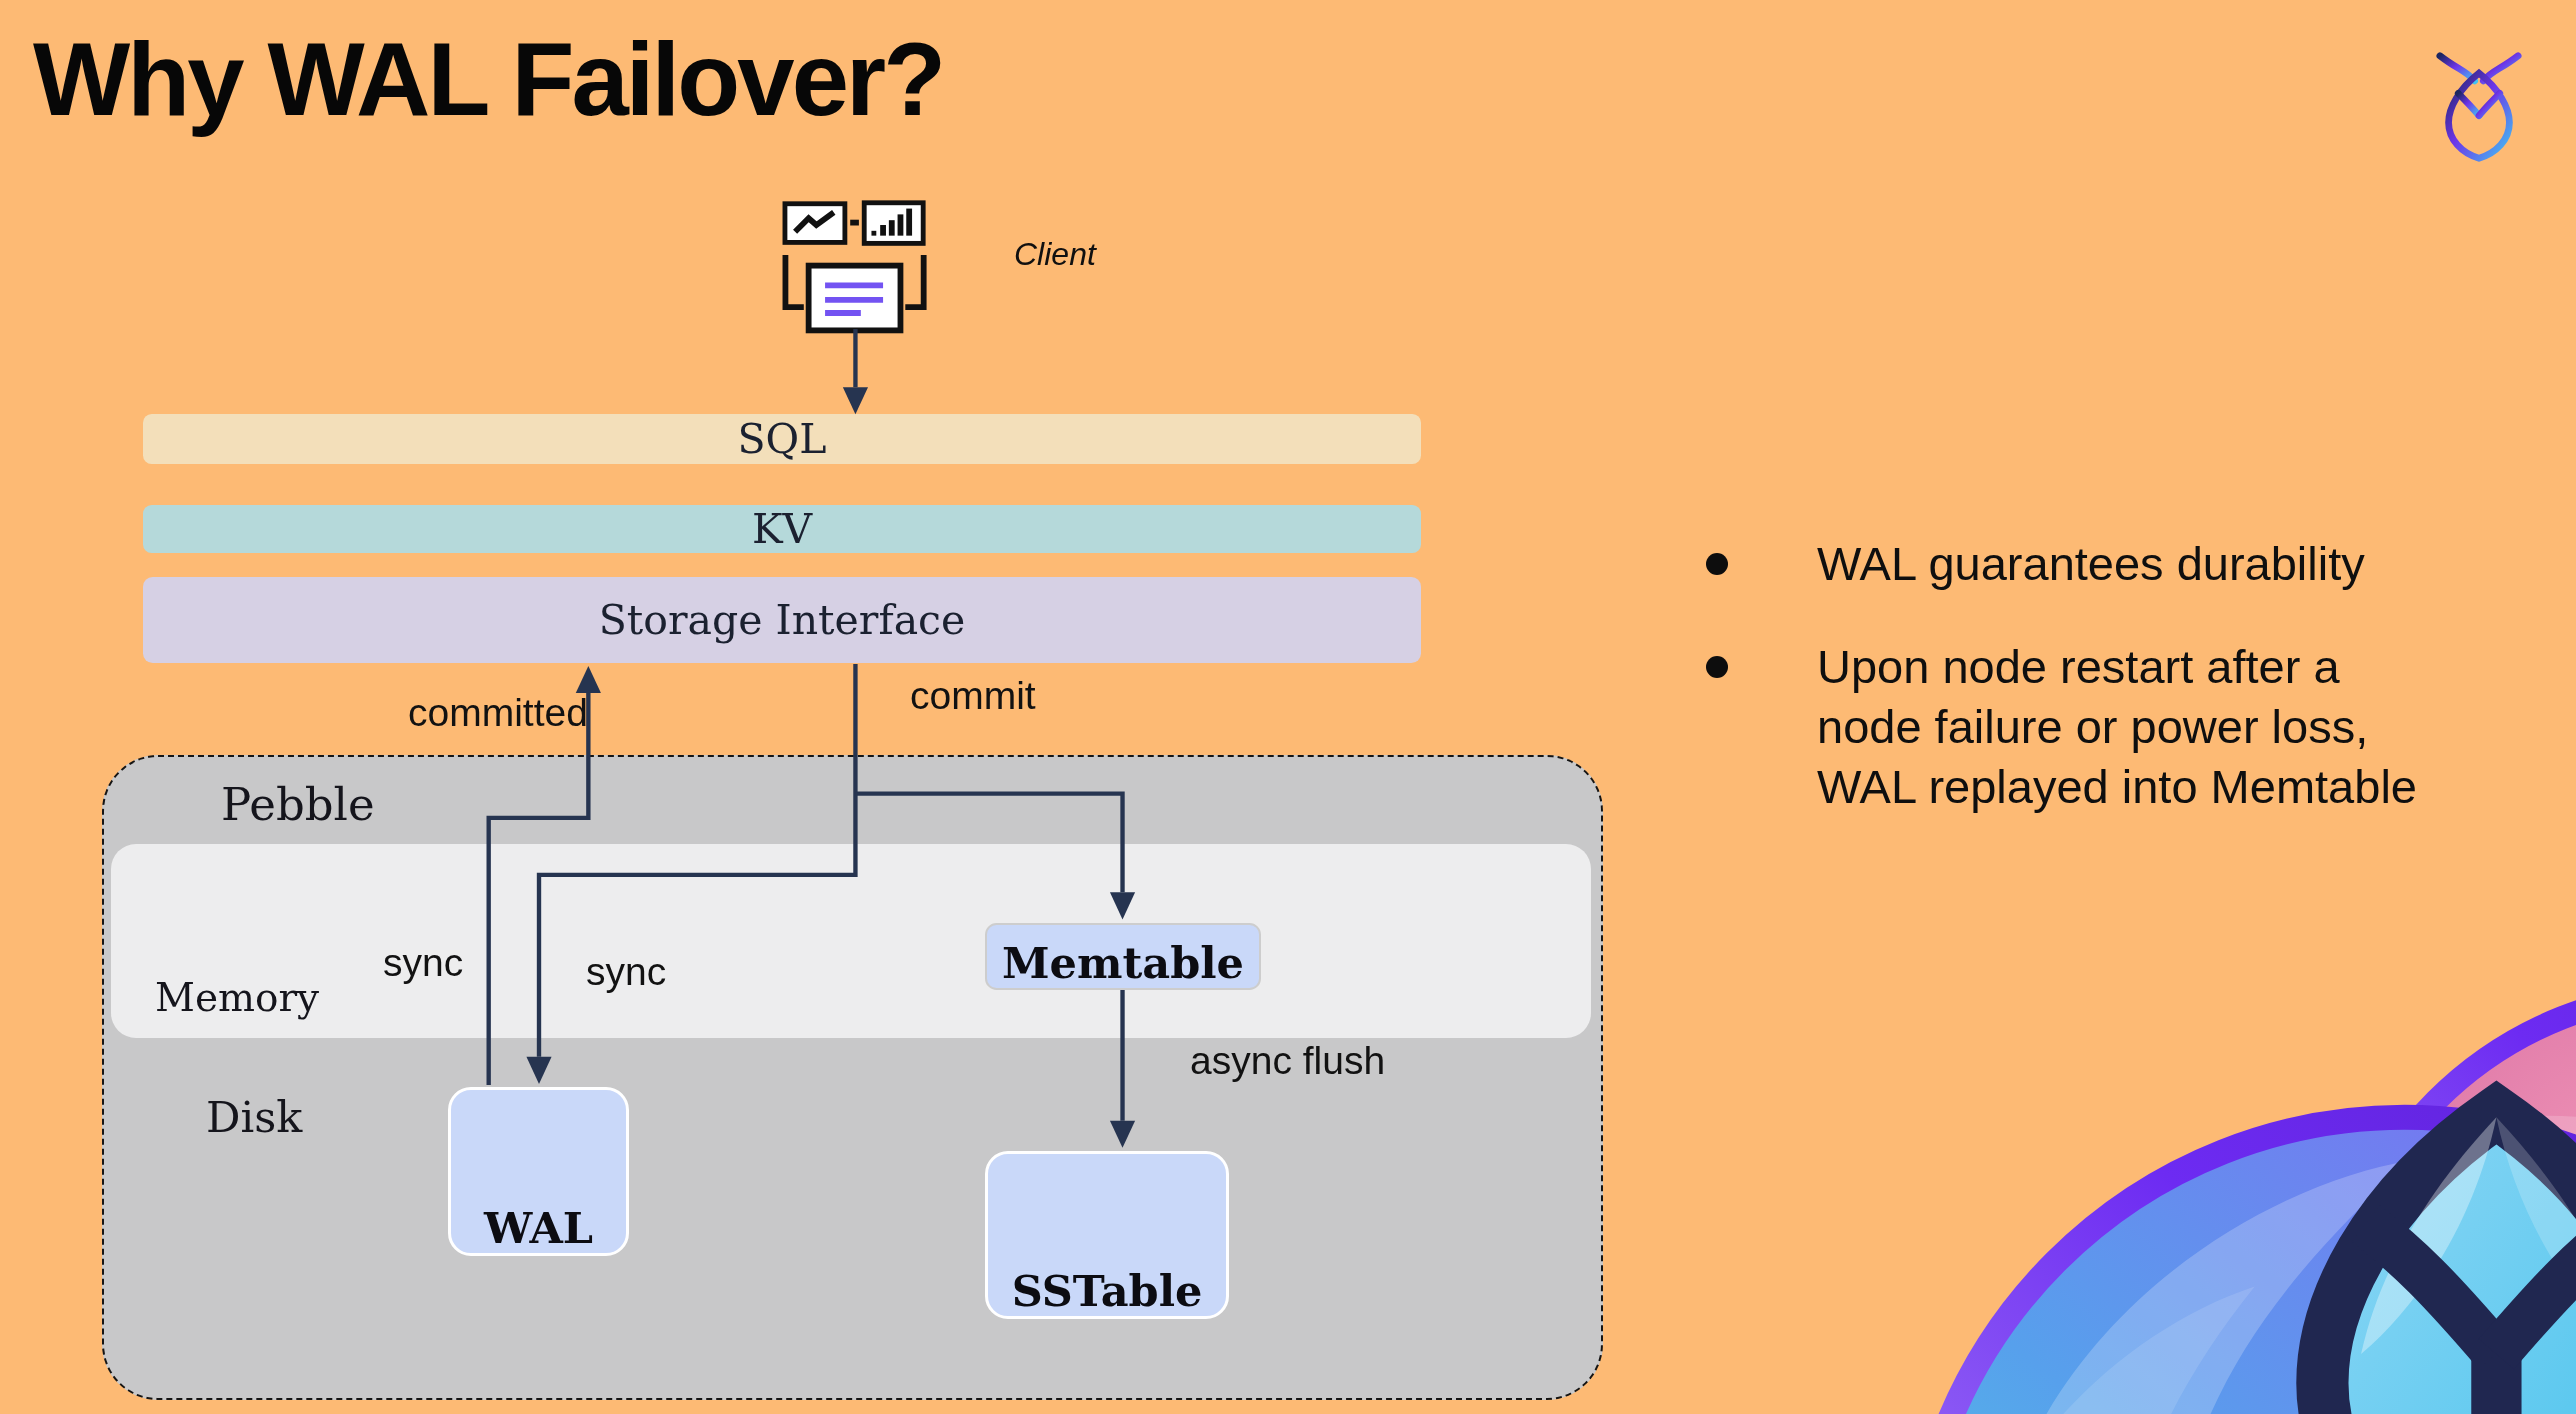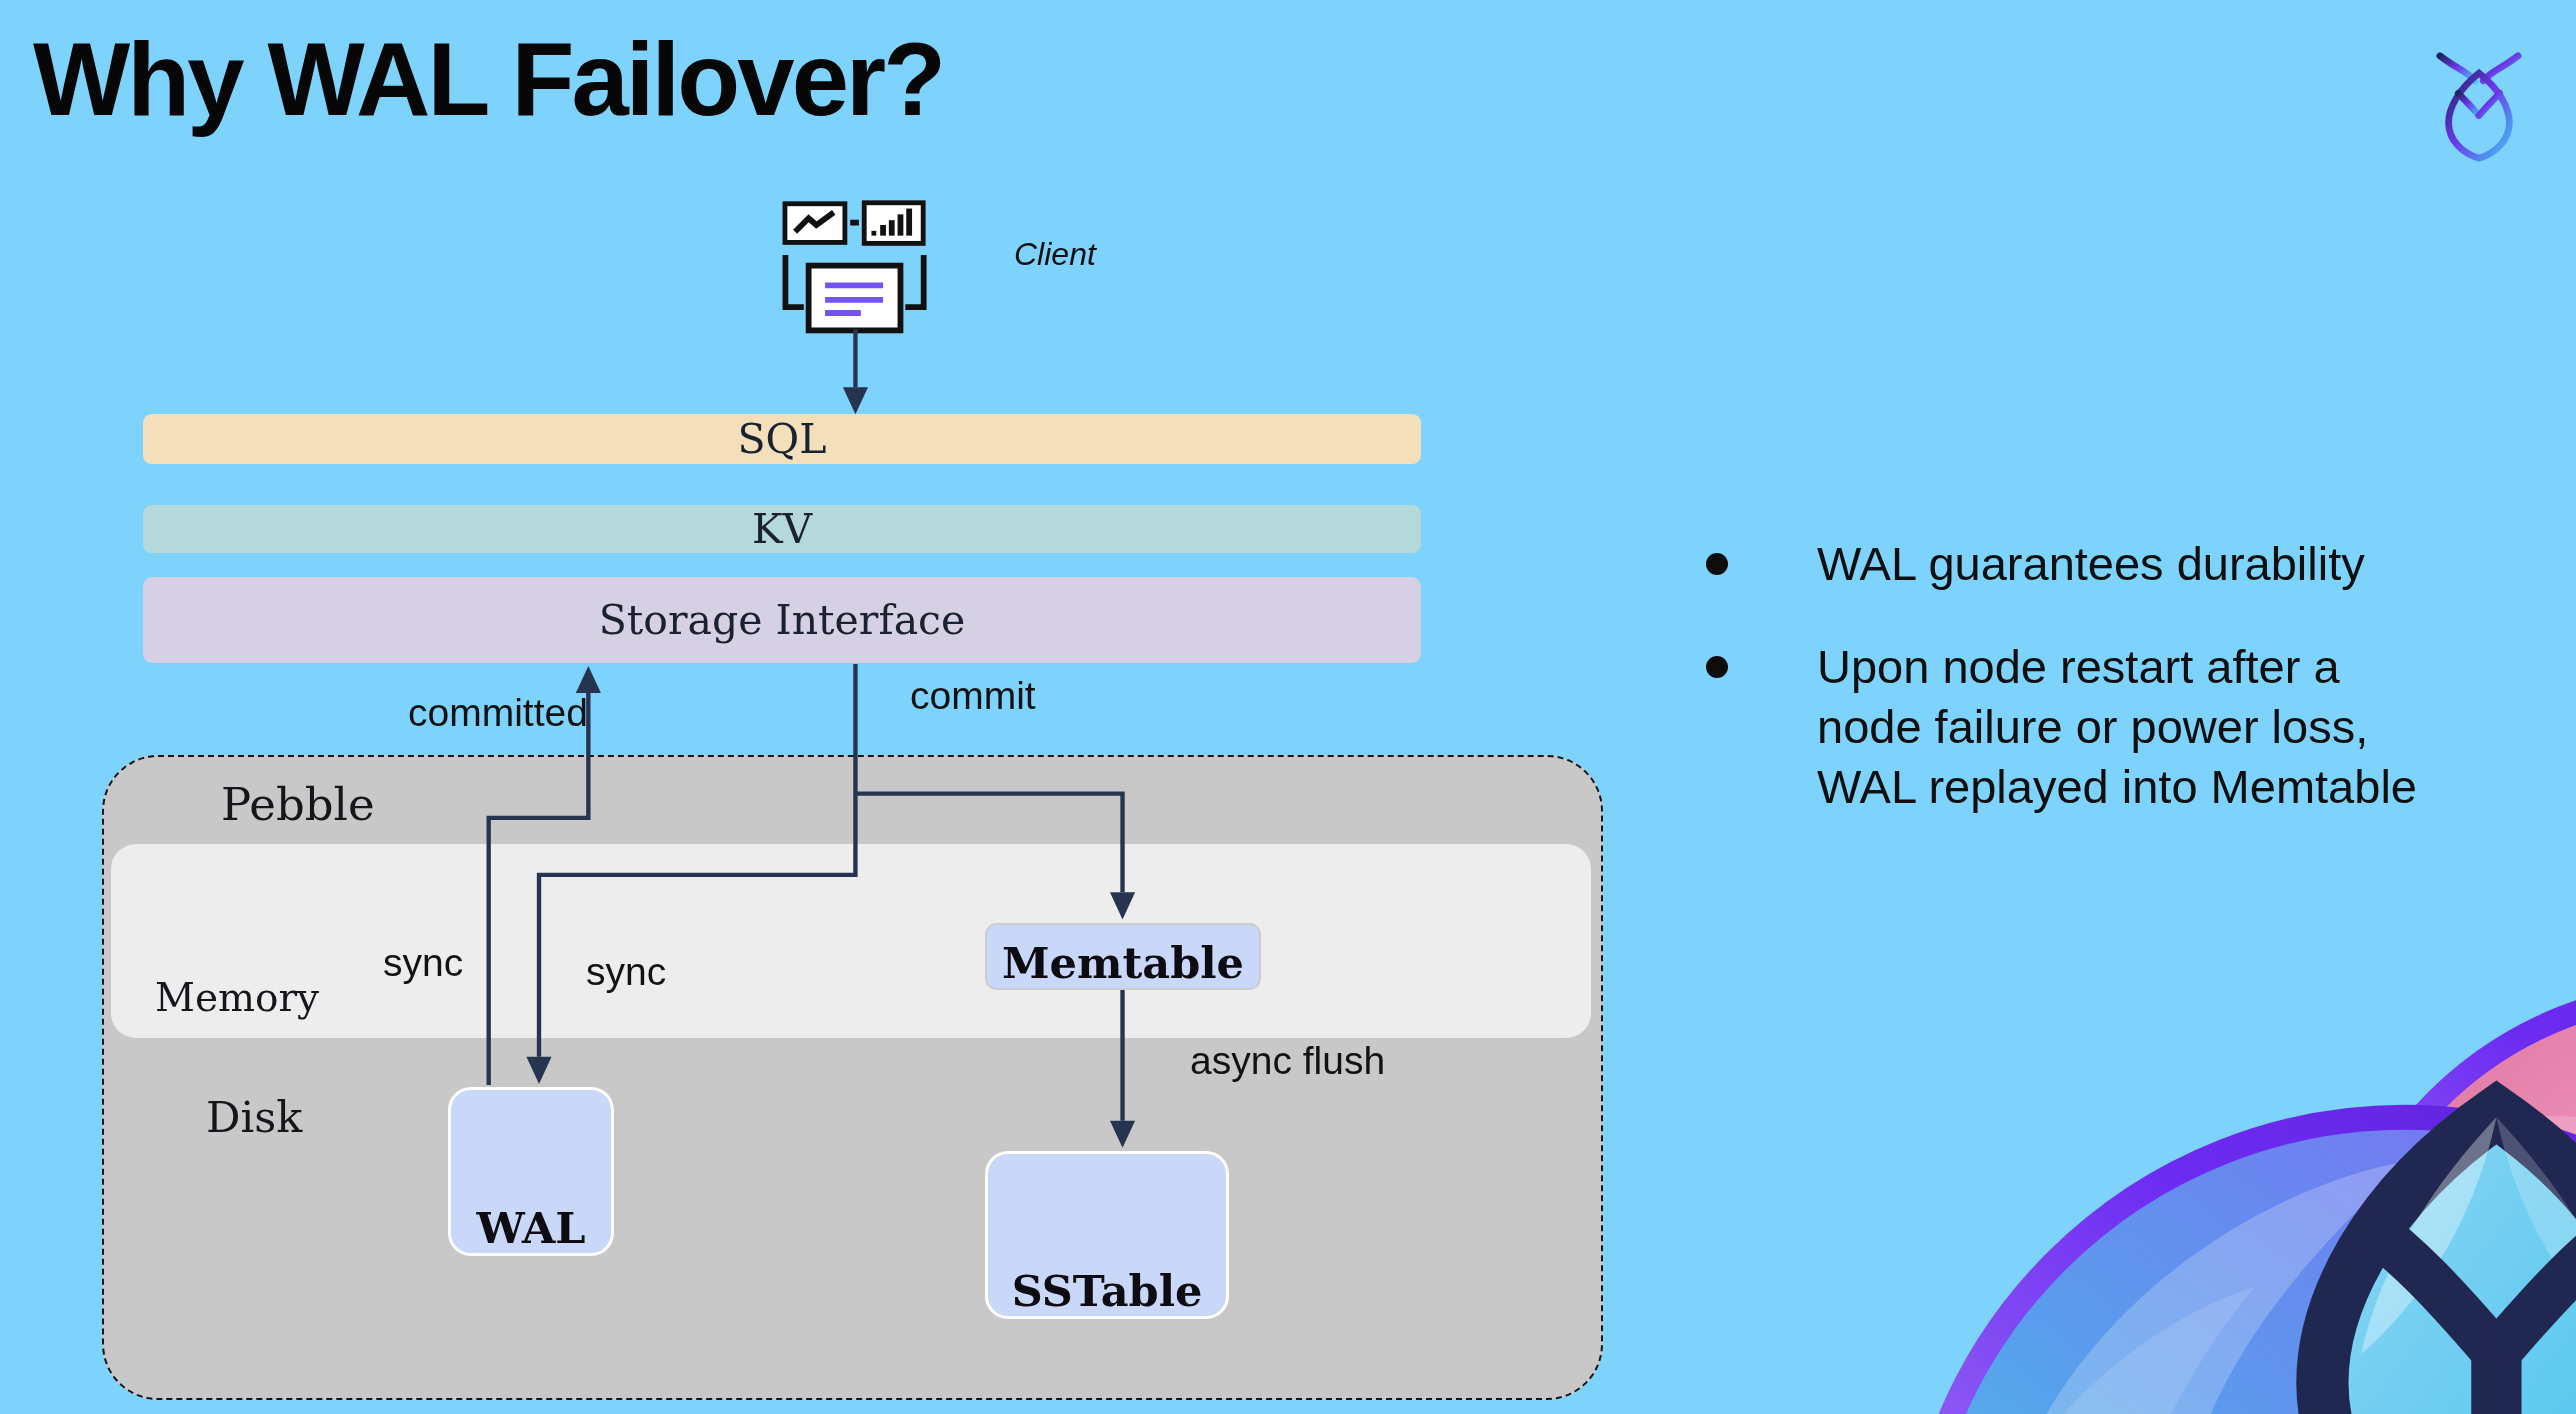--- a/index.html
+++ b/index.html
@@ -1,16 +1,16 @@
 <!DOCTYPE html>
 <html><head>
 <meta charset="utf-8">
 <style>
   html,body{margin:0;padding:0;background:#fff;}
-  .slide{position:relative;width:2576px;height:1415px;background:#7dd3fc;overflow:hidden;
+  .slide{position:relative;width:2576px;height:1415px;background:#fdba74;overflow:hidden;
          font-family:"Liberation Sans",sans-serif;color:#111;}
   .abs{position:absolute;}
   
   .title{left:33px;top:21px;font-size:103px;font-weight:700;letter-spacing:-2.9px;color:#070707;
          font-family:"Liberation Sans",sans-serif;}
   
   .bar{left:143px;width:1278px;display:flex;align-items:center;justify-content:center;
        font-family:"DejaVu Serif","Liberation Serif",serif;font-size:41px;color:#1b2130;}
   .bar-sql{top:414px;height:50px;background:#f3dfba;border-radius:8.7px;}
   .bar-kv{top:505px;height:48px;background:#b5d9da;border-radius:8.7px;}
@@ -20,21 +20,21 @@
           border:2.9px dashed #141414;border-radius:56px;box-sizing:border-box;}
   .memband{left:111px;top:844px;width:1480px;height:194px;background:#ededee;border-radius:25px;}
   .seriflab{font-family:"DejaVu Serif","Liberation Serif",serif;color:#15151c;}
   .lab-pebble{left:221px;top:778px;font-size:45px;}
   .lab-memory{left:155px;top:975px;font-size:39px;}
   .lab-disk{left:206px;top:1092px;font-size:43px;}
   
   .bluebox{background:#c9d8f9;display:flex;align-items:flex-end;justify-content:center;
            font-family:"DejaVu Serif","Liberation Serif",serif;font-weight:700;font-size:43px;color:#0c0c12;
            box-sizing:border-box;}
-  .box-wal{left:448px;top:1087px;width:166px;height:169px;border:3.9px solid #fff;border-radius:23px;}
+  .box-wal{left:448px;top:1087px;width:181px;height:169px;border:3.9px solid #fff;border-radius:23px;}
   .box-memtable{left:985px;top:923px;width:276px;height:67px;border:2.9px solid #cdcdcd;border-radius:11.6px;}
   .box-sstable{left:985px;top:1151px;width:244px;height:168px;border:3.9px solid #fff;border-radius:23px;}
   
   .edgelab{font-size:39px;color:#121212;font-family:"Liberation Sans",sans-serif;}
   .lab-committed{left:408px;top:691px;}
   .lab-commit{left:910px;top:674px;}
   .lab-sync1{left:383px;top:941px;}
   .lab-sync2{left:586px;top:950px;}
   .lab-flush{left:1190px;top:1039px;}
   .lab-client{left:1014px;top:236px;font-size:32px;color:#101010;font-style:italic;}

